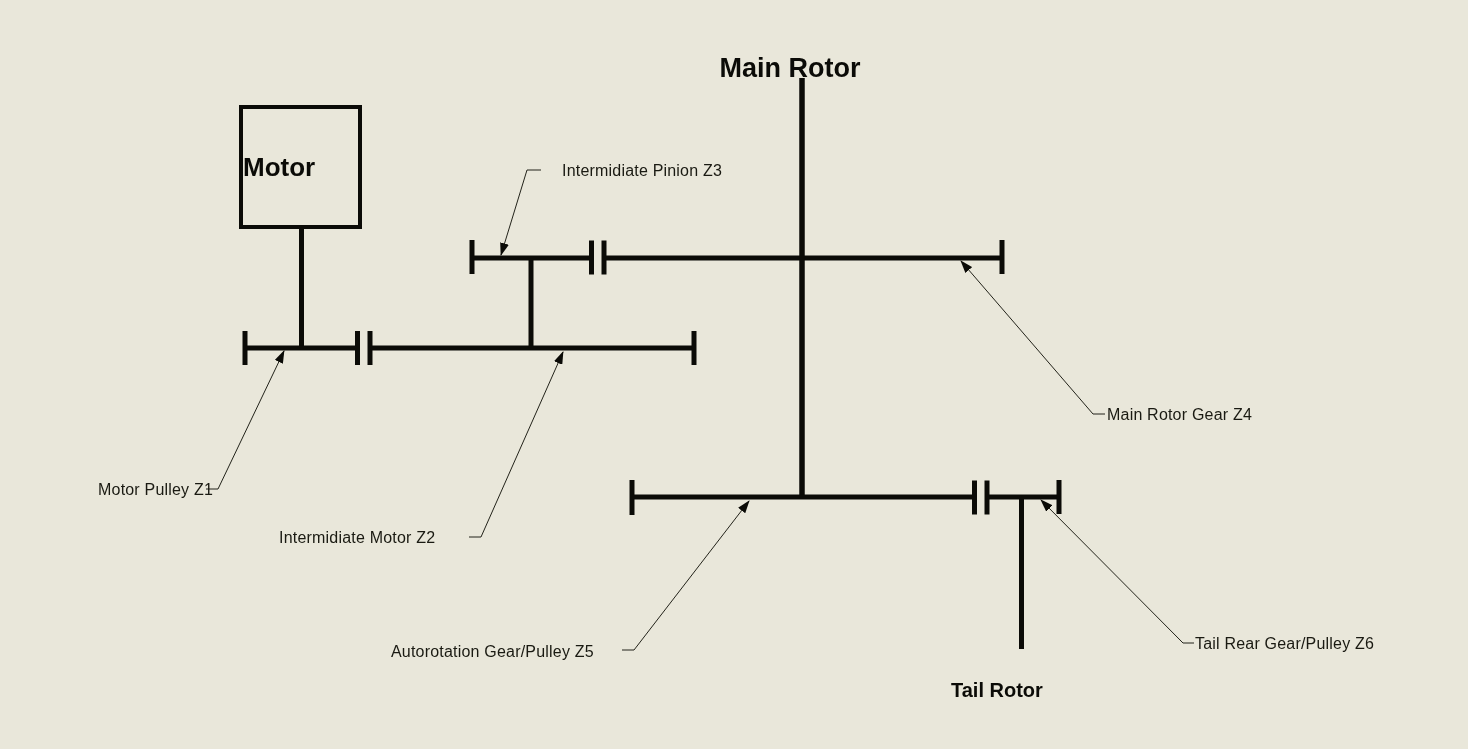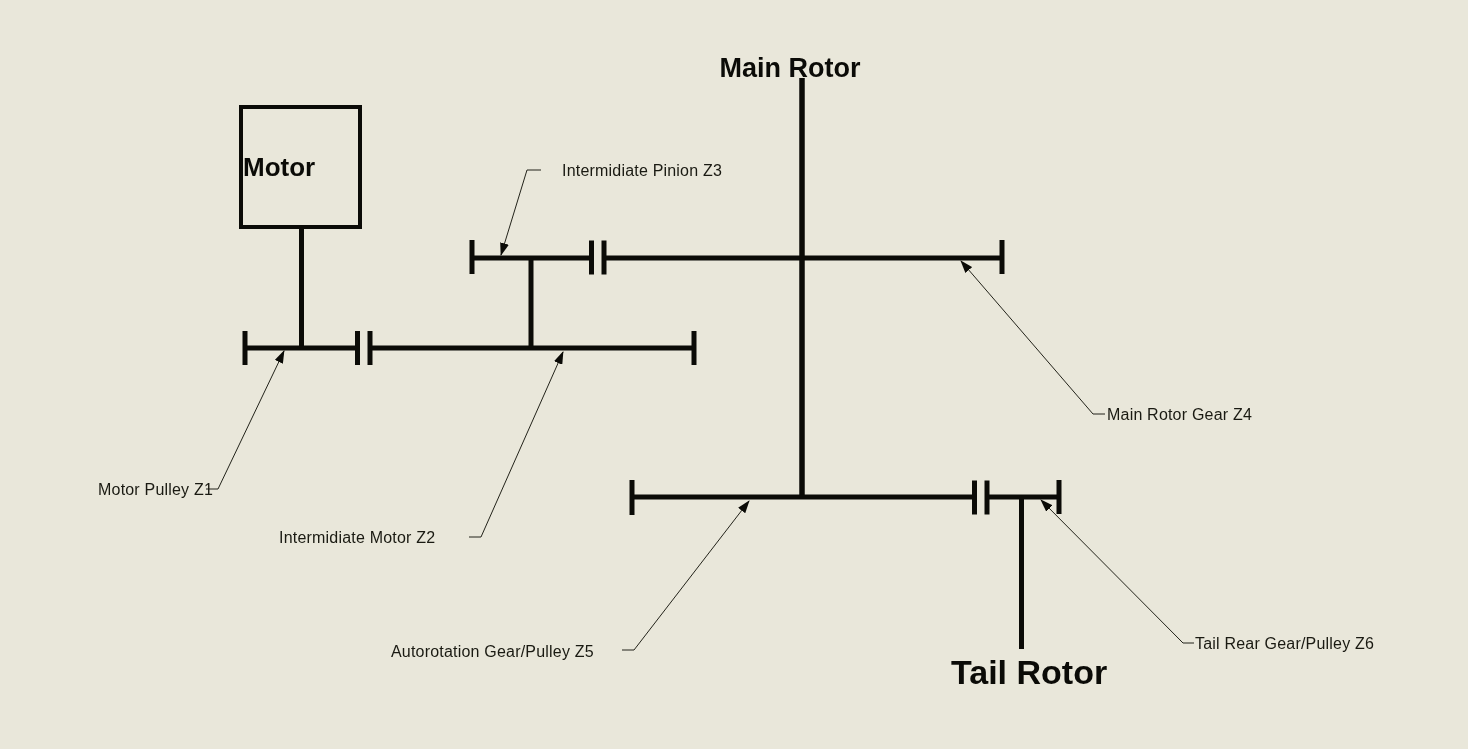--- a/index.html
+++ b/index.html
@@ -31,21 +31,21 @@
   }
   .title-label {
     position: absolute;
     font-weight: bold;
     color: #0b0b07;
     white-space: nowrap;
     line-height: 1;
     margin-top: 20px;
   }
   .main-rotor-title { left: 712px; top: 35px; width: 156px; text-align: center; font-size: 27px; }
-  .tail-rotor-title { left: 951px; top: 635px; width: 138px; text-align: left; font-size: 34px; }
+  .tail-rotor-title { left: 951px; top: 660px; width: 138px; text-align: left; font-size: 20px; }
   .motor-box {
     position: absolute;
     left: 239px; top: 105px;
     width: 115px; height: 116px;
     border: 4px solid #0b0b07;
     background: #e9e7da;
     display: flex;
     align-items: center;
     justify-content: flex-start;
     font-weight: bold;

